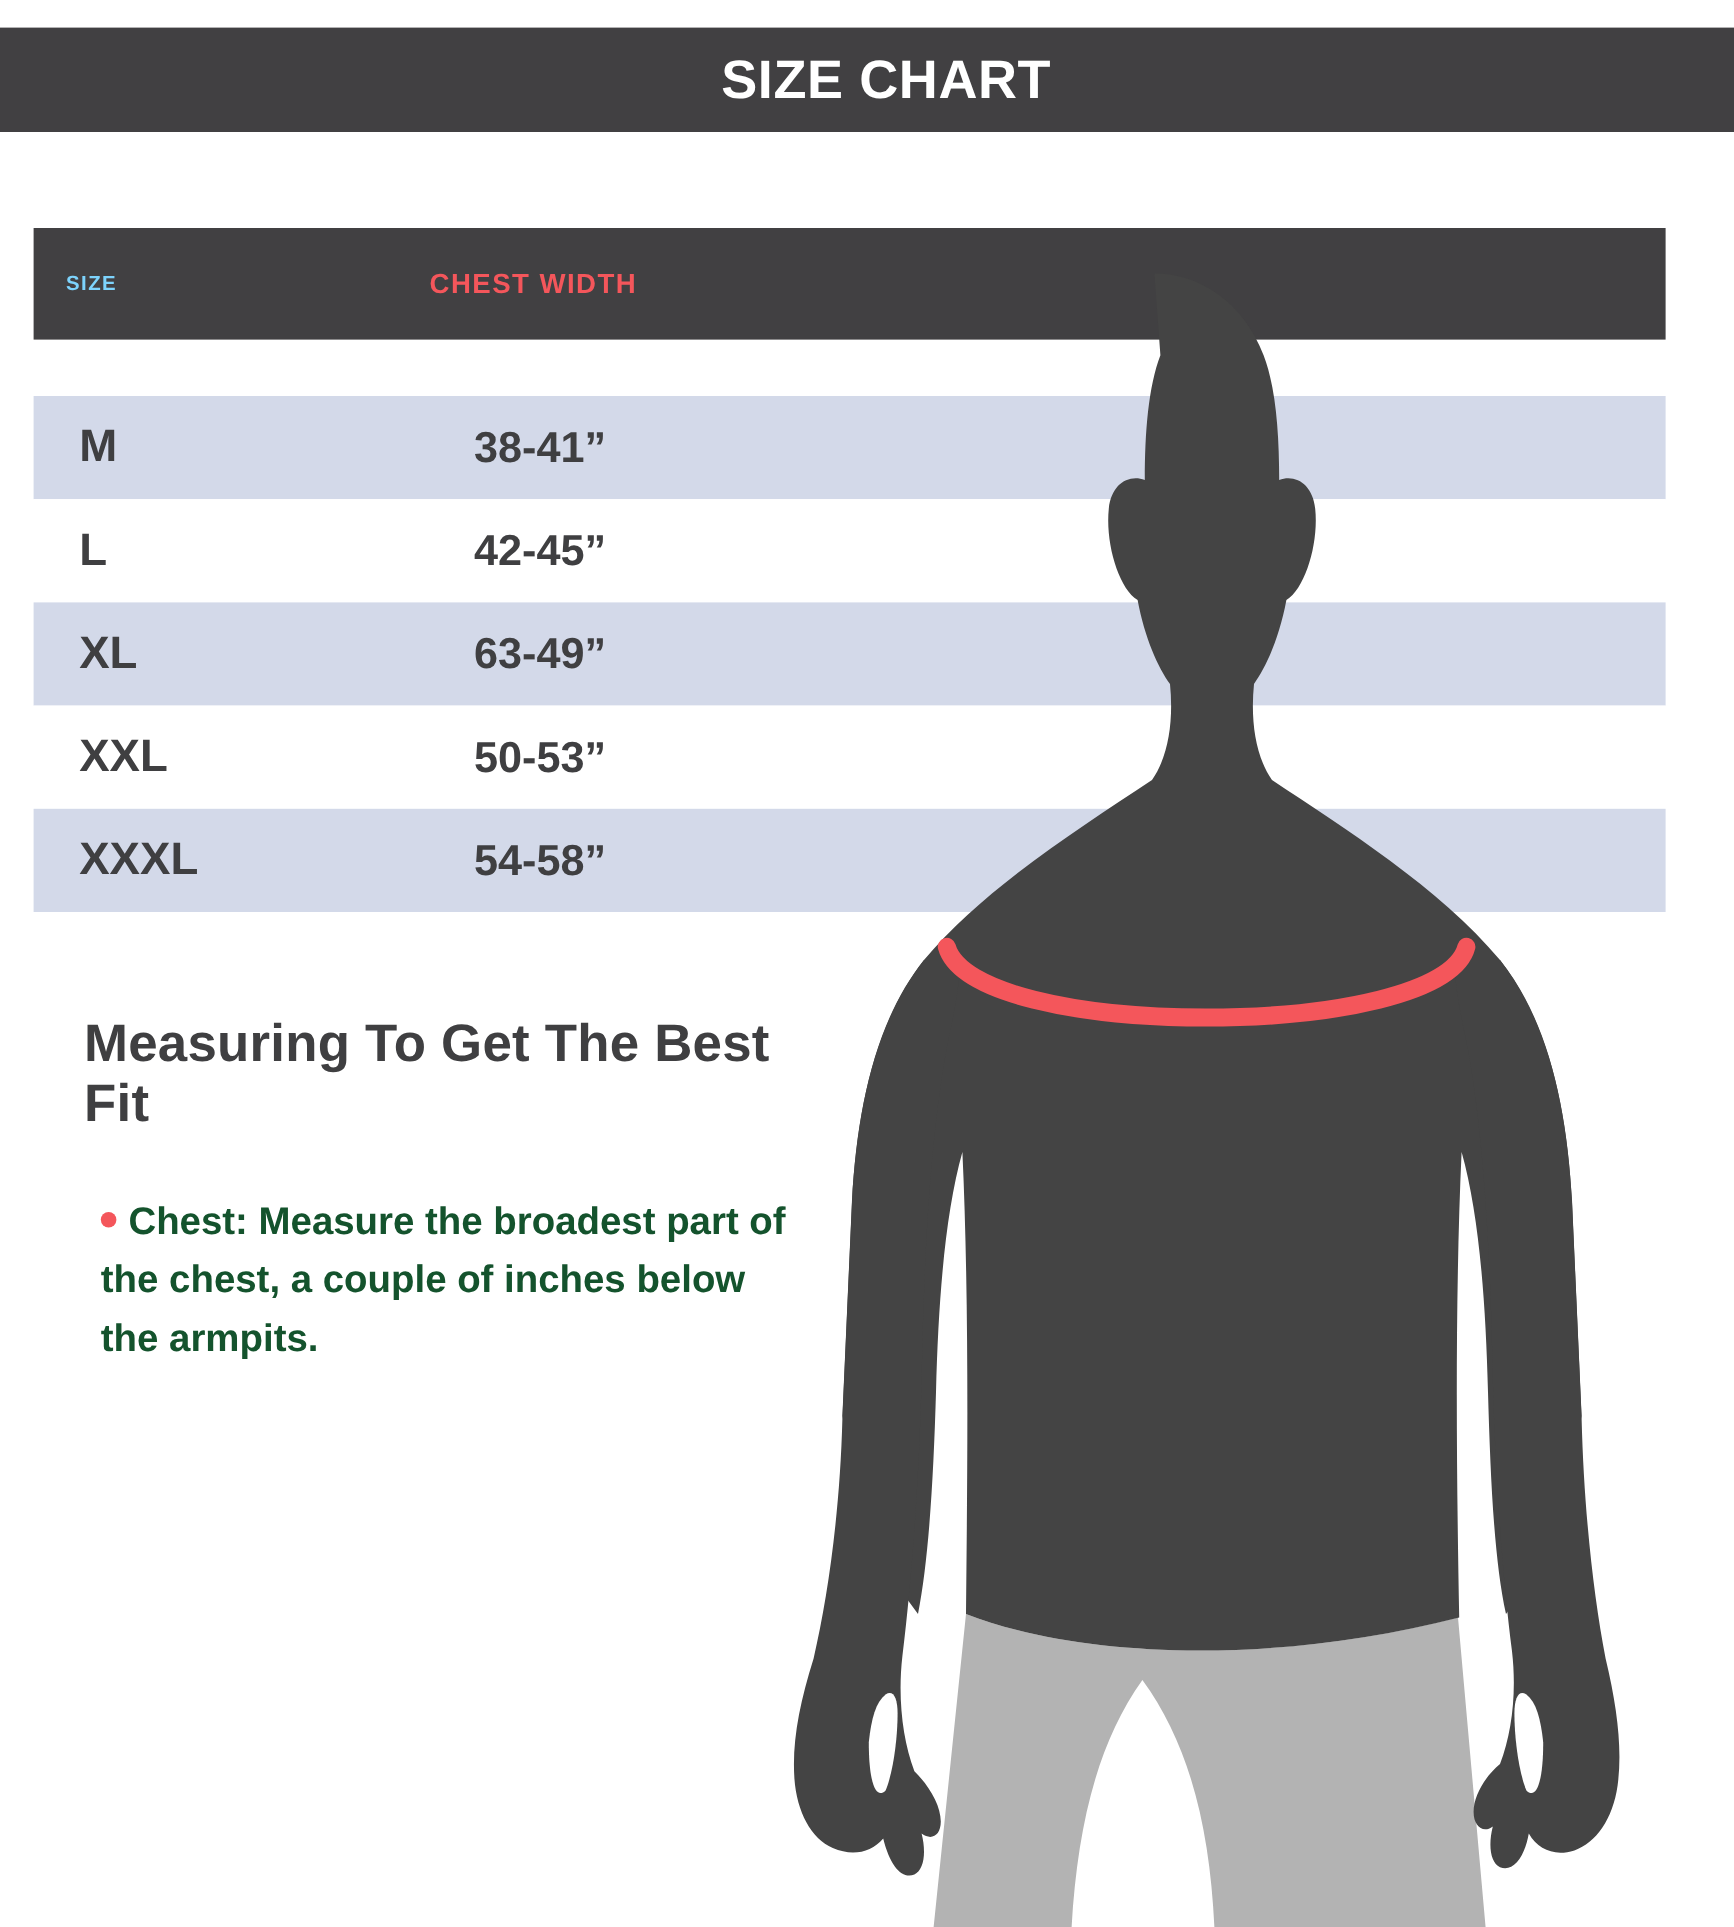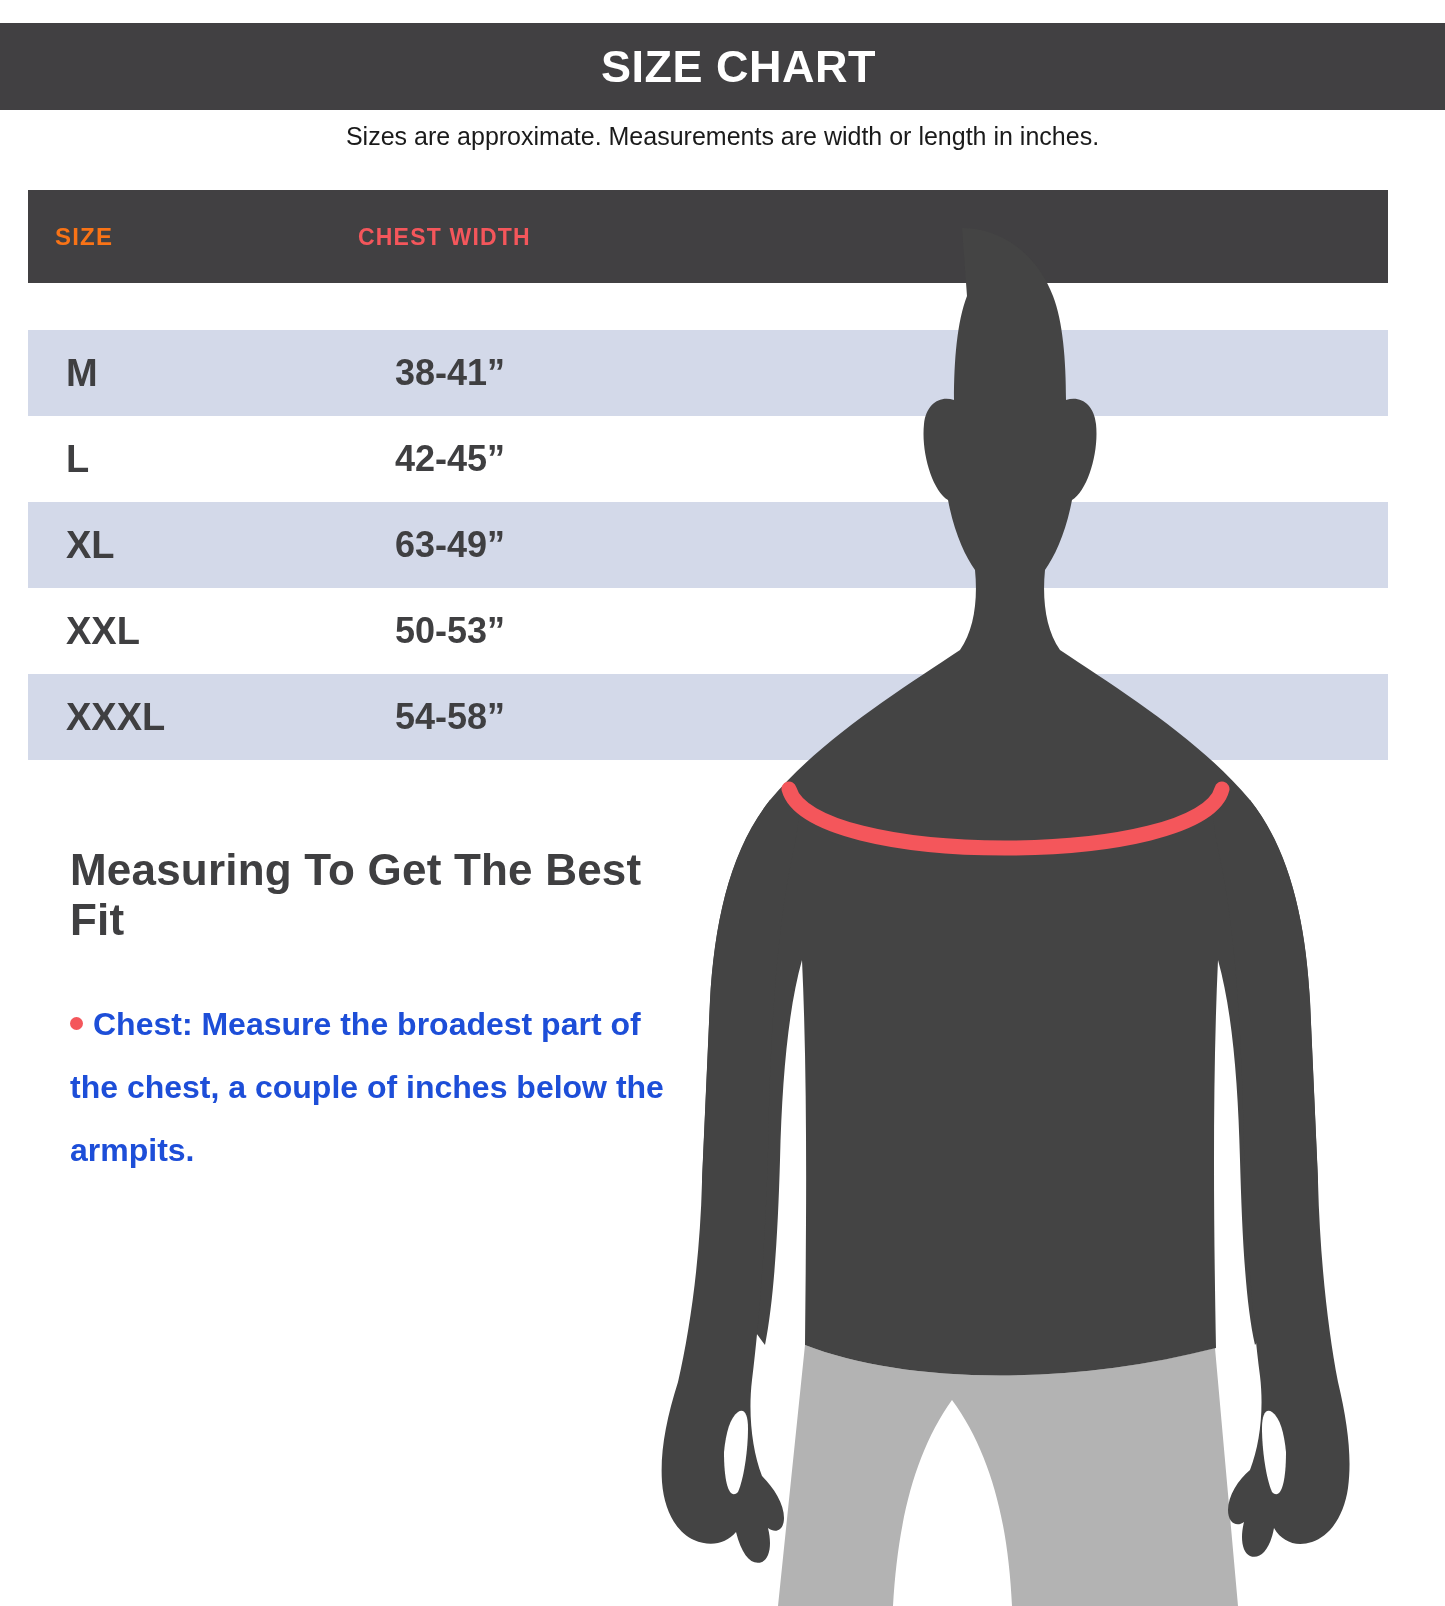--- a/index.html
+++ b/index.html
@@ -66,22 +66,22 @@
     position: relative;
     width: 1360px;
     height: 93px;
     background: #414042;
   }
   .table-head .col-size {
     position: absolute;
     left: 27px;
     top: 50%;
     transform: translateY(-50%);
-    color: #f97316;
-    font-size: 24px;
+    color: #7dd3fc;
+    font-size: 17px;
     font-weight: bold;
     letter-spacing: 1.2px;
   }
   .table-head .col-chest {
     position: absolute;
     left: 330px;
     top: 50%;
     transform: translateY(-50%);
     color: #F4565B;
     font-size: 23px;
@@ -132,25 +132,25 @@
   }
   .notes-heading {
     color: #3f3f41;
     font-size: 44px;
     font-weight: bold;
     margin: 0 0 48px 0;
     letter-spacing: 0.2px;
   }
   .notes-body {
     position: relative;
-    color: #1d4ed8;
+    color: #14532d;
     font-size: 32px;
     font-weight: bold;
-    line-height: 63px;
-    margin: 0;
+    line-height: 49px;
+    margin: 14px;
   }
   .bullet-dot {
     display: inline-block;
     width: 13px;
     height: 13px;
     border-radius: 50%;
     background: #F4565B;
     vertical-align: middle;
     margin-right: 10px;
     position: relative;
@@ -169,21 +169,20 @@
 </style>
 </head>
 <body>
 
 <div id="page">
 
   <div class="title-banner">
     <div class="title-text">SIZE CHART</div>
   </div>
 
-  <div class="subtitle">Sizes are approximate. Measurements are width or length in inches.</div>
 
   <div class="table-wrap">
 
     <div class="table-head">
       <div class="col-size">SIZE</div>
       <div class="col-chest">CHEST WIDTH</div>
     </div>
 
     <div class="rows">
 

